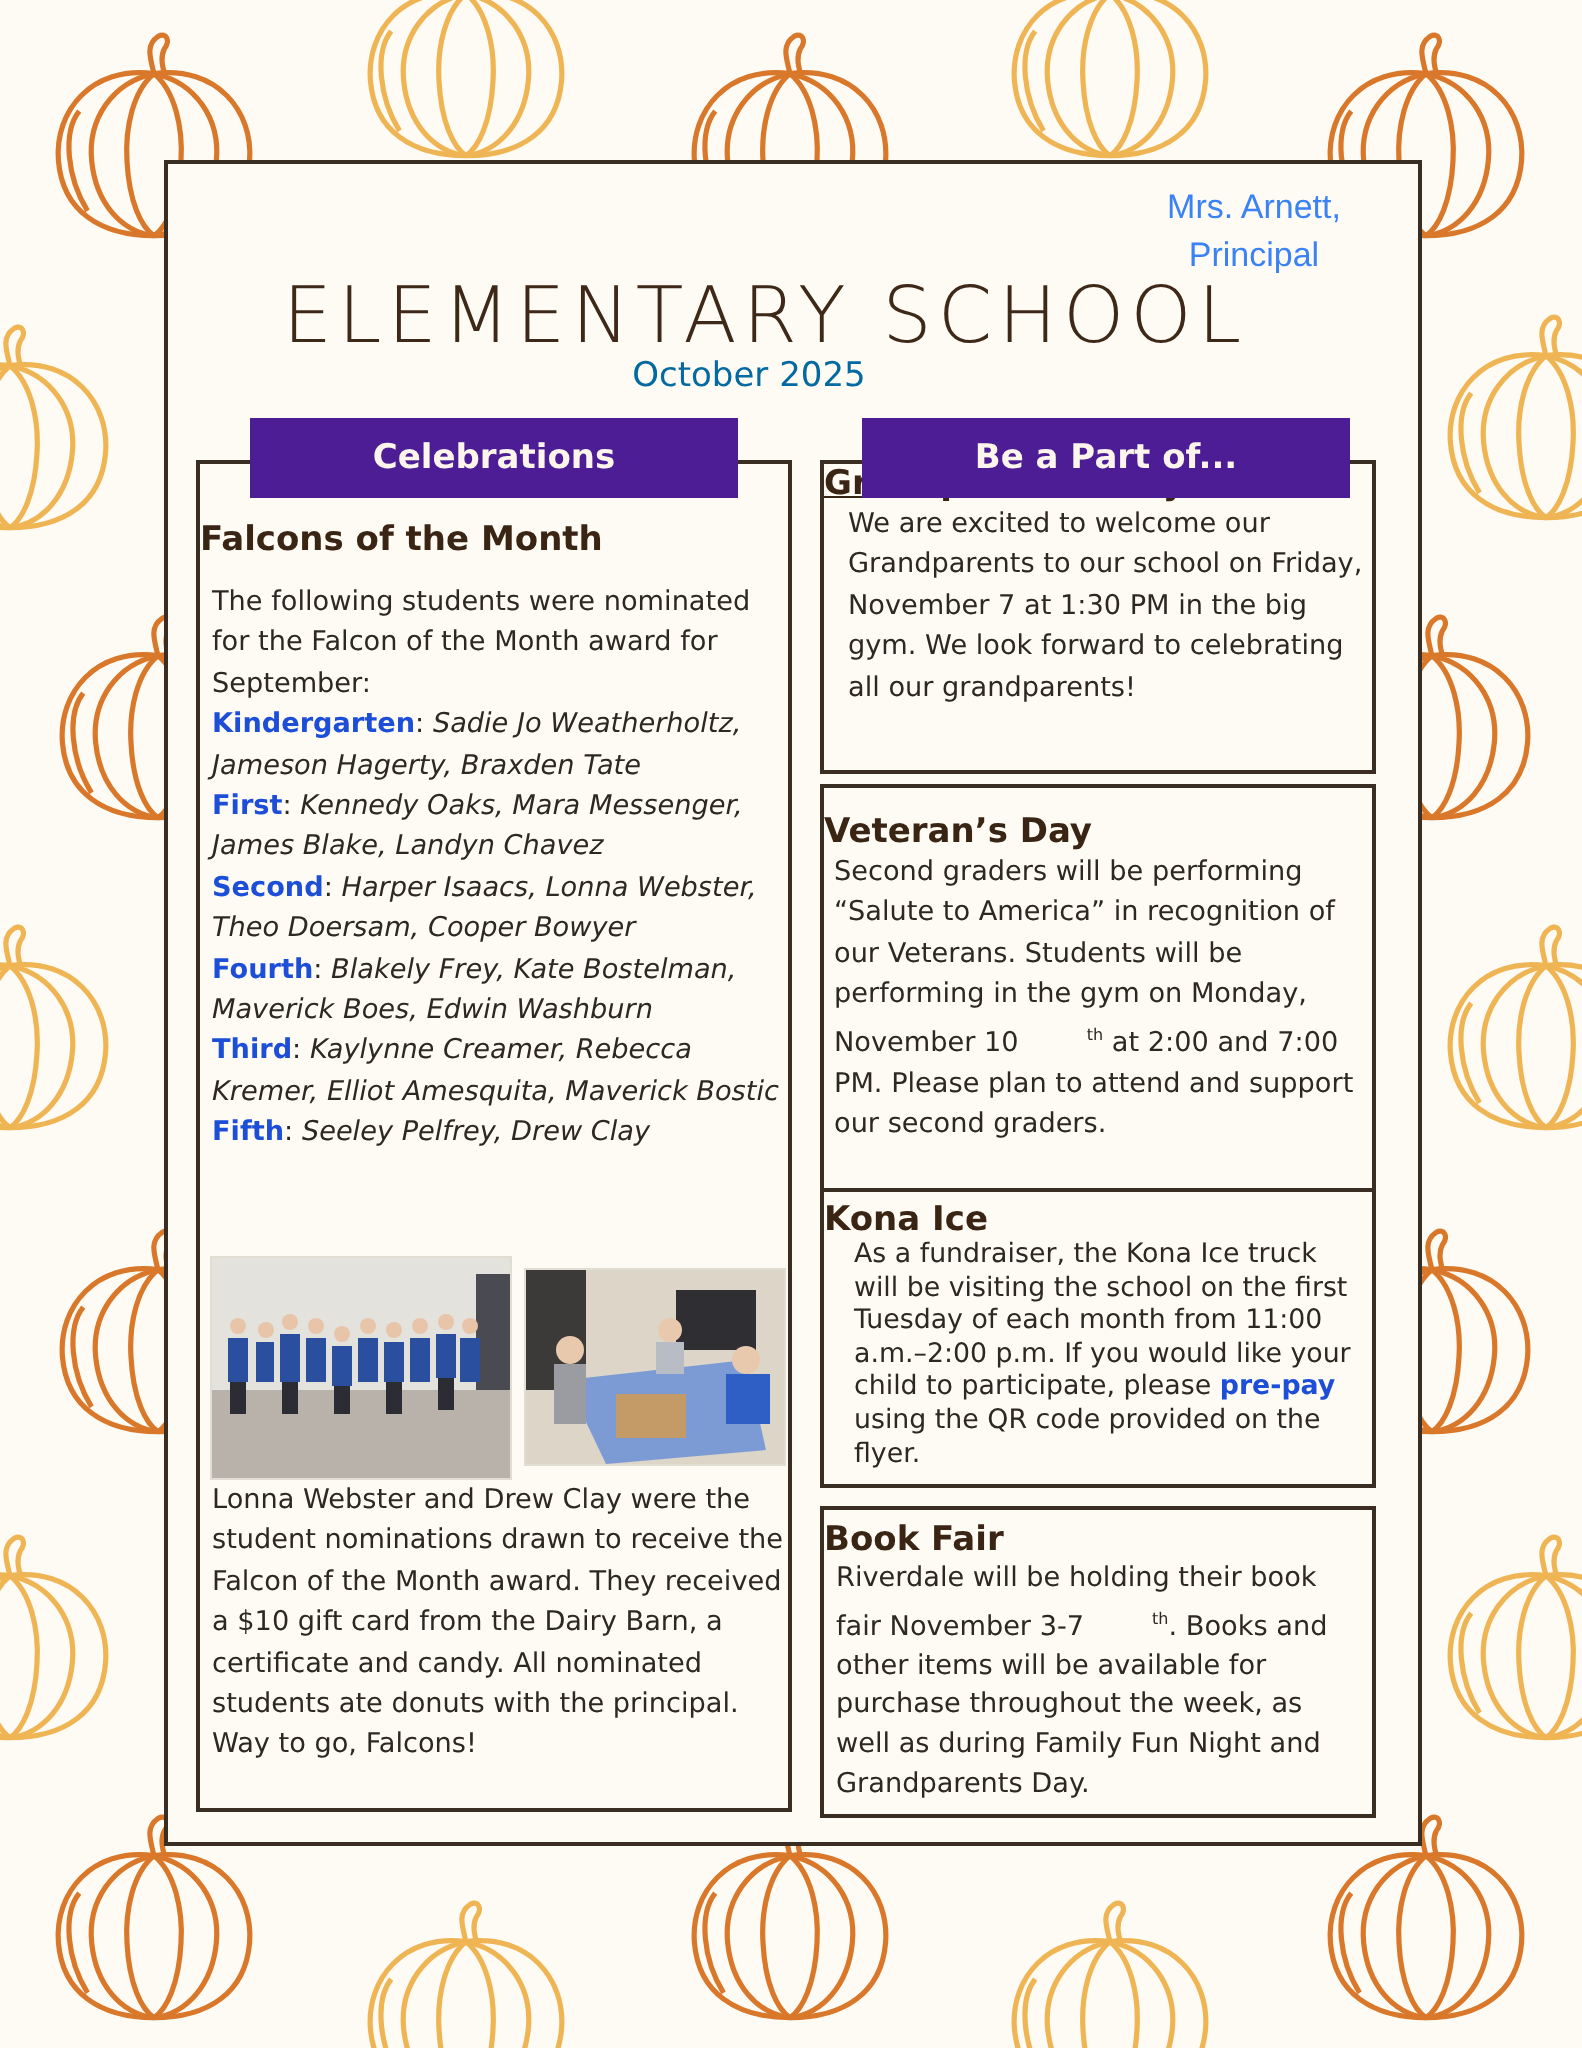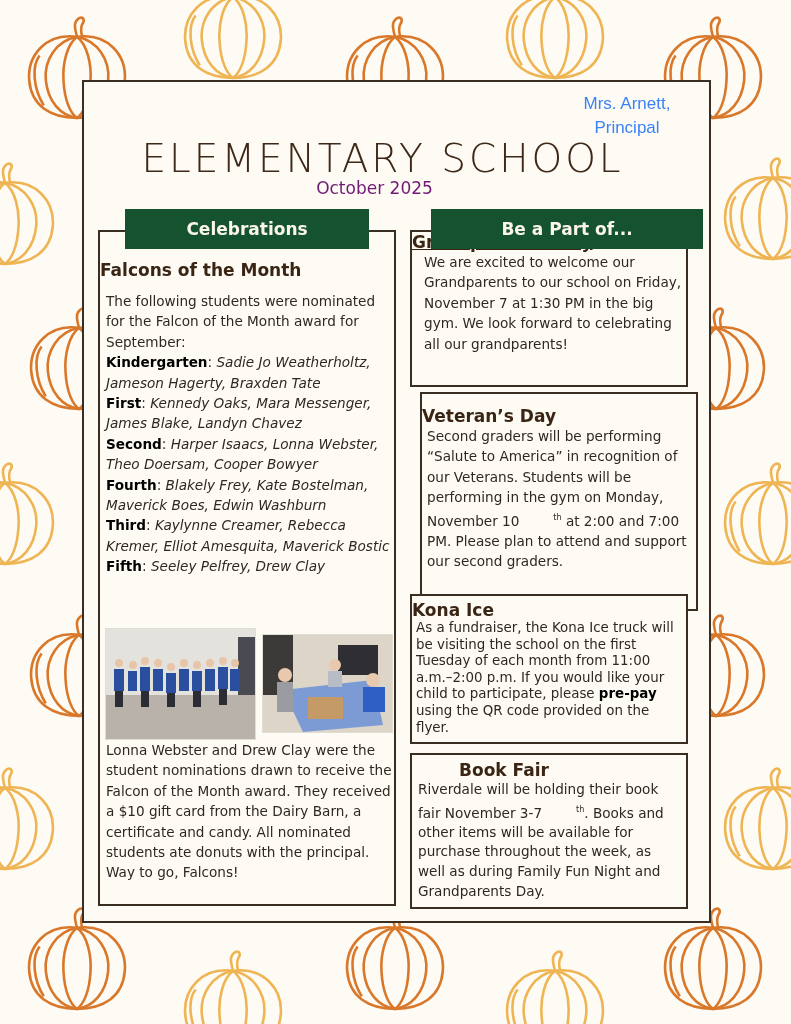--- a/index.html
+++ b/index.html
@@ -16,42 +16,42 @@
   }
   .title1, .title2 {
     position:absolute; left:0; width:100%; text-align:center;
     font-family:"DejaVu Sans", sans-serif; font-weight:300; color:#3e2818;
     letter-spacing:4px;
   }
   .title1 { top:16px; font-size:36px; left:-20px; }
   .title2 { top:54px; font-size:39px; left:-14px; letter-spacing:3px; }
   .date {
     position:absolute; top:96px; left:-22px; width:100%; text-align:center;
-    font-size:17px; color:#701a75;
+    font-size:17px; color:#0369a1;
   }
   .principal {
     position:absolute; top:10px; right:22px; width:120px; text-align:center;
     font-family:"Liberation Sans", sans-serif; font-size:17px; line-height:24px; color:#3b82f6;
   }
   .box {
     position:absolute; border:2px solid #3a2d22; box-sizing:border-box; background:#fdfbf3;
   }
   .banner {
-    position:absolute; height:40px; background:#14532d; color:#fbf5ec;
+    position:absolute; height:40px; background:#4c1d95; color:#fbf5ec;
     font-family:"DejaVu Sans", sans-serif; font-weight:bold; font-size:17px;
     text-align:center; line-height:40px; box-sizing:border-box;
   }
   .box h2 {
     margin:0; font-size:17px; font-weight:bold; color:#3a2514;
     font-family:"DejaVu Sans", sans-serif;
   }
   .txt {
     font-family:"DejaVu Sans", sans-serif; font-size:13.6px; line-height:20.4px; color:#2e2823;
   }
-  .txt b { color:#000000; }
+  .txt b { color:#1d4ed8; }
   .txt i { font-style:italic; }
   .grade { margin:0; }
   .photo { position:absolute; border:1px solid #e2ddd3; overflow:hidden; }
   sup { font-size:8px;padding-left:34px; }
 </style>
 </head>
 <body>
 
 <svg width="0" height="0" style="position:absolute">
   <defs>
@@ -208,28 +208,28 @@
     </svg>
   </div>
   <div class="txt" style="position:absolute;left:6px;top:508px;width:286px;">Lonna Webster and Drew Clay were the student nominations drawn to receive the Falcon of the Month award. They received a $10 gift card from the Dairy Barn, a certificate and candy. All nominated students ate donuts with the principal. Way to go, Falcons!</div>
 </div>
 <div class="banner" style="left:125px;top:209px;width:244px;">Celebrations</div>
 
 <div class="box" style="left:410px;top:230px;width:278px;height:157px;">
   <h2 style="text-decoration:underline;">Grandparents’ Day</h2>
   <div class="txt" style="padding:0 4px 0 12px;">We are excited to welcome our Grandparents to our school on Friday, November 7 at 1:30 PM in the big gym. We look forward to celebrating all our grandparents!</div>
 </div>
-<div class="banner" style="left:431px;top:209px;width:272px;">Be a Part of...</div>
-
-<div class="box" style="left:410px;top:392px;width:278px;height:219px;margin-left:10px;">
+<div class="banner" style="left:431px;top:209px;width:244px;">Be a Part of...</div>
+
+<div class="box" style="left:410px;top:392px;width:278px;height:219px;">
   <h2 style="margin-top:12px;">Veteran’s Day</h2>
   <div class="txt" style="padding:0 4px 0 5px;"><span>Second graders will be performing “Salute to America” in recognition of our Veterans. Students will be performing in the gym on Monday, November 10</span><sup>th</sup><span> at 2:00 and 7:00 PM. Please plan to attend and support our second graders.</span></div>
 </div>
 
 <div class="box" style="left:410px;top:594px;width:278px;height:150px;">
   <h2 style="margin-top:4px;">Kona Ice</h2>
-  <div class="txt" style="padding:0 3px 0 4px;font-size:13.4px;line-height:16.6px;"><span>As a fundraiser, the Kona Ice truck will be visiting the school on the first Tuesday of each month from 11:00 a.m.–2:00 p.m. If you would like your child to participate, please </span><b>pre-pay</b><span> using the QR code provided on the flyer.</span></div>
+  <div class="txt" style="padding:0 3px 0 15px;font-size:13.4px;line-height:16.6px;"><span>As a fundraiser, the Kona Ice truck will be visiting the school on the first Tuesday of each month from 11:00 a.m.–2:00 p.m. If you would like your child to participate, please </span><b>pre-pay</b><span> using the QR code provided on the flyer.</span></div>
 </div>
 
 <div class="box" style="left:410px;top:753px;width:278px;height:156px;">
-  <h2 style="margin-top:5px;margin-left:47px;">Book Fair</h2>
+  <h2 style="margin-top:5px;">Book Fair</h2>
   <div class="txt" style="padding:0 4px 0 6px;font-size:13.6px;line-height:19.6px;"><span>Riverdale will be holding their book fair November 3-7</span><sup>th</sup><span>. Books and other items will be available for purchase throughout the week, as well as during Family Fun Night and Grandparents Day.</span></div>
 </div>
 
 </body></html>

